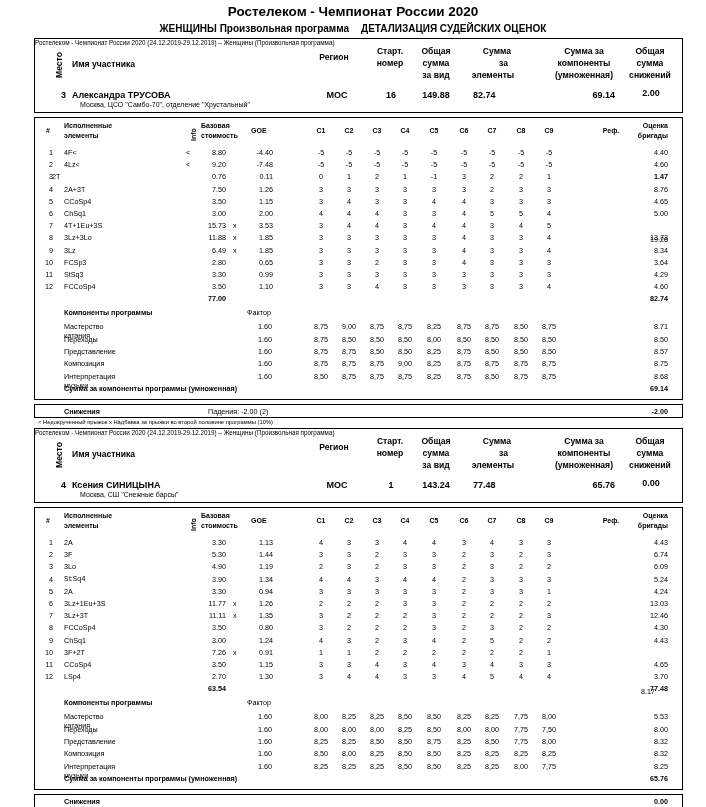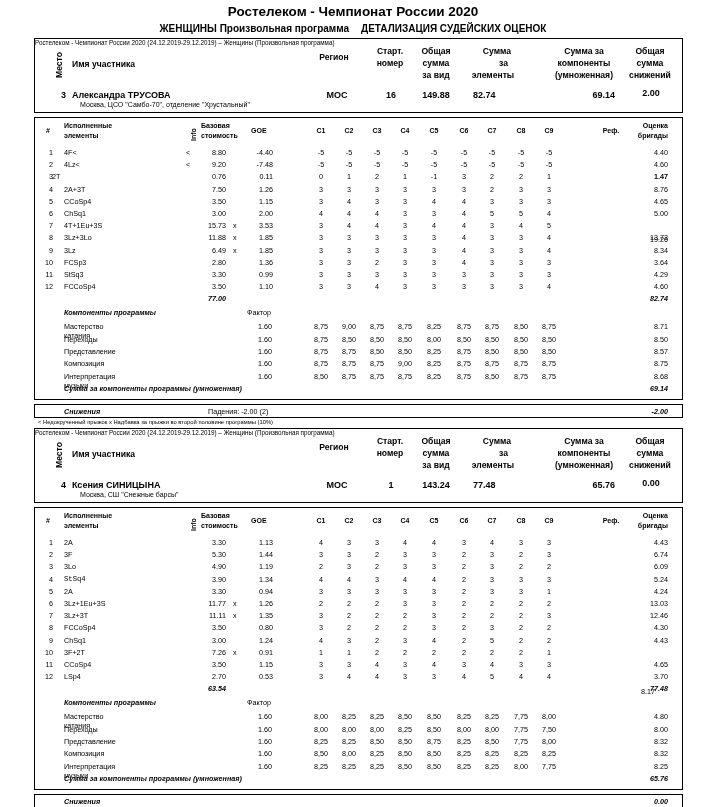--- a/index.html
+++ b/index.html
@@ -15,21 +15,21 @@
   .caption { position:absolute; left:1px; top:0px; font-size:6.3px; color:#000; white-space:nowrap; }
 
   .hdr { position:absolute; font-size:8.6px; font-weight:bold; text-align:center; line-height:12px; }
   .vert { position:absolute; font-size:8.6px; font-weight:bold; transform:rotate(-90deg); transform-origin:left top; }
   .big { position:absolute; font-size:9px; font-weight:bold; }
   .small { position:absolute; font-size:7px; }
   .cellhdr { position:absolute; font-size:7px; font-weight:bold; line-height:10px; }
   .cell { position:absolute; font-size:7.2px; }
   .r { text-align:right; }
   .c { text-align:center; }
-  .b { font-weight:bold;font-style:italic; }
+  .b { font-weight:bold; }
   .foot { position:absolute; left:38px; font-size:5.8px; white-space:nowrap; }
 </style>
 </head>
 <body>
 
 <div class="abs title1">Ростелеком - Чемпионат России 2020</div>
 <div class="abs title2"><span>ЖЕНЩИНЫ Произвольная программа</span><span>ДЕТАЛИЗАЦИЯ СУДЕЙСКИХ ОЦЕНОК</span></div>
 
 <div id="sections">
     <div style="position: absolute; left: 0px; top: 0px; width: 706px; height: 807px;">
@@ -243,21 +243,21 @@
         <div class="cell c" style="left: 511px; top: 245.6px; width: 20px;">3</div>
         <div class="cell c" style="left: 539px; top: 245.6px; width: 20px;">4</div>
         <div class="cell r" style="left: 628px; top: 245.6px; width: 40px;">8.34</div>
       </div>
       <div style="position: absolute; left: 0px; top: 0px;">
         <div class="cell r" style="left: 33px; top: 257.8px; width: 20px;">10</div>
         <div class="cell" style="left: 64px; top: 257.8px;">FCSp3</div>
         <div class="cell" style="left: 186px; top: 257.8px;"></div>
         <div class="cell r" style="left: 186px; top: 257.8px; width: 40px;">2.80</div>
         <div class="cell" style="left: 233px; top: 257.8px;"></div>
-        <div class="cell r" style="left: 233px; top: 257.8px; width: 40px;">1.36</div>
+        <div class="cell r" style="left: 233px; top: 257.8px; width: 40px;">0.65</div>
         <div class="cell c" style="left: 311px; top: 257.8px; width: 20px;">3</div>
         <div class="cell c" style="left: 339px; top: 257.8px; width: 20px;">3</div>
         <div class="cell c" style="left: 367px; top: 257.8px; width: 20px;">2</div>
         <div class="cell c" style="left: 395px; top: 257.8px; width: 20px;">3</div>
         <div class="cell c" style="left: 424px; top: 257.8px; width: 20px;">3</div>
         <div class="cell c" style="left: 454px; top: 257.8px; width: 20px;">4</div>
         <div class="cell c" style="left: 482px; top: 257.8px; width: 20px;">3</div>
         <div class="cell c" style="left: 511px; top: 257.8px; width: 20px;">3</div>
         <div class="cell c" style="left: 539px; top: 257.8px; width: 20px;">3</div>
         <div class="cell r" style="left: 628px; top: 257.8px; width: 40px;">3.64</div>
@@ -627,21 +627,21 @@
         <div class="cell c" style="left: 511px; top: 660px; width: 20px;">3</div>
         <div class="cell c" style="left: 539px; top: 660px; width: 20px;">3</div>
         <div class="cell r" style="left: 628px; top: 660px; width: 40px;">4.65</div>
       </div>
       <div style="position: absolute; left: 0px; top: 0px;">
         <div class="cell r" style="left: 33px; top: 672.2px; width: 20px;">12</div>
         <div class="cell" style="left: 64px; top: 672.2px;">LSp4</div>
         <div class="cell" style="left: 186px; top: 672.2px;"></div>
         <div class="cell r" style="left: 186px; top: 672.2px; width: 40px;">2.70</div>
         <div class="cell" style="left: 233px; top: 672.2px;"></div>
-        <div class="cell r" style="left: 233px; top: 672.2px; width: 40px;">0.53</div>
+        <div class="cell r" style="left: 233px; top: 672.2px; width: 40px;">1.30</div>
         <div class="cell c" style="left: 311px; top: 672.2px; width: 20px;">3</div>
         <div class="cell c" style="left: 339px; top: 672.2px; width: 20px;">4</div>
         <div class="cell c" style="left: 367px; top: 672.2px; width: 20px;">4</div>
         <div class="cell c" style="left: 395px; top: 672.2px; width: 20px;">3</div>
         <div class="cell c" style="left: 424px; top: 672.2px; width: 20px;">3</div>
         <div class="cell c" style="left: 454px; top: 672.2px; width: 20px;">4</div>
         <div class="cell c" style="left: 482px; top: 672.2px; width: 20px;">5</div>
         <div class="cell c" style="left: 511px; top: 672.2px; width: 20px;">4</div>
         <div class="cell c" style="left: 539px; top: 672.2px; width: 20px;">4</div>
         <div class="cell r" style="left: 628px; top: 672.2px; width: 40px;">3.70</div>
@@ -655,21 +655,21 @@
         <div class="cell r" style="left: 232px; top: 712.4px; width: 40px;">1.60</div>
         <div class="cell c" style="left: 309px; top: 712.4px; width: 24px;">8,00</div>
         <div class="cell c" style="left: 337px; top: 712.4px; width: 24px;">8,25</div>
         <div class="cell c" style="left: 365px; top: 712.4px; width: 24px;">8,25</div>
         <div class="cell c" style="left: 393px; top: 712.4px; width: 24px;">8,50</div>
         <div class="cell c" style="left: 422px; top: 712.4px; width: 24px;">8,50</div>
         <div class="cell c" style="left: 452px; top: 712.4px; width: 24px;">8,25</div>
         <div class="cell c" style="left: 480px; top: 712.4px; width: 24px;">8,25</div>
         <div class="cell c" style="left: 509px; top: 712.4px; width: 24px;">7,75</div>
         <div class="cell c" style="left: 537px; top: 712.4px; width: 24px;">8,00</div>
-        <div class="cell r" style="left: 628px; top: 712.4px; width: 40px;">4.80</div>
+        <div class="cell r" style="left: 628px; top: 712.4px; width: 40px;">5.53</div>
       </div>
       <div style="position: absolute; left: 0px; top: 0px;">
         <div class="cell" style="left: 64px; top: 724.7px;">Переходы</div>
         <div class="cell r" style="left: 232px; top: 724.7px; width: 40px;">1.60</div>
         <div class="cell c" style="left: 309px; top: 724.7px; width: 24px;">8,00</div>
         <div class="cell c" style="left: 337px; top: 724.7px; width: 24px;">8,00</div>
         <div class="cell c" style="left: 365px; top: 724.7px; width: 24px;">8,00</div>
         <div class="cell c" style="left: 393px; top: 724.7px; width: 24px;">8,25</div>
         <div class="cell c" style="left: 422px; top: 724.7px; width: 24px;">8,50</div>
         <div class="cell c" style="left: 452px; top: 724.7px; width: 24px;">8,00</div>

